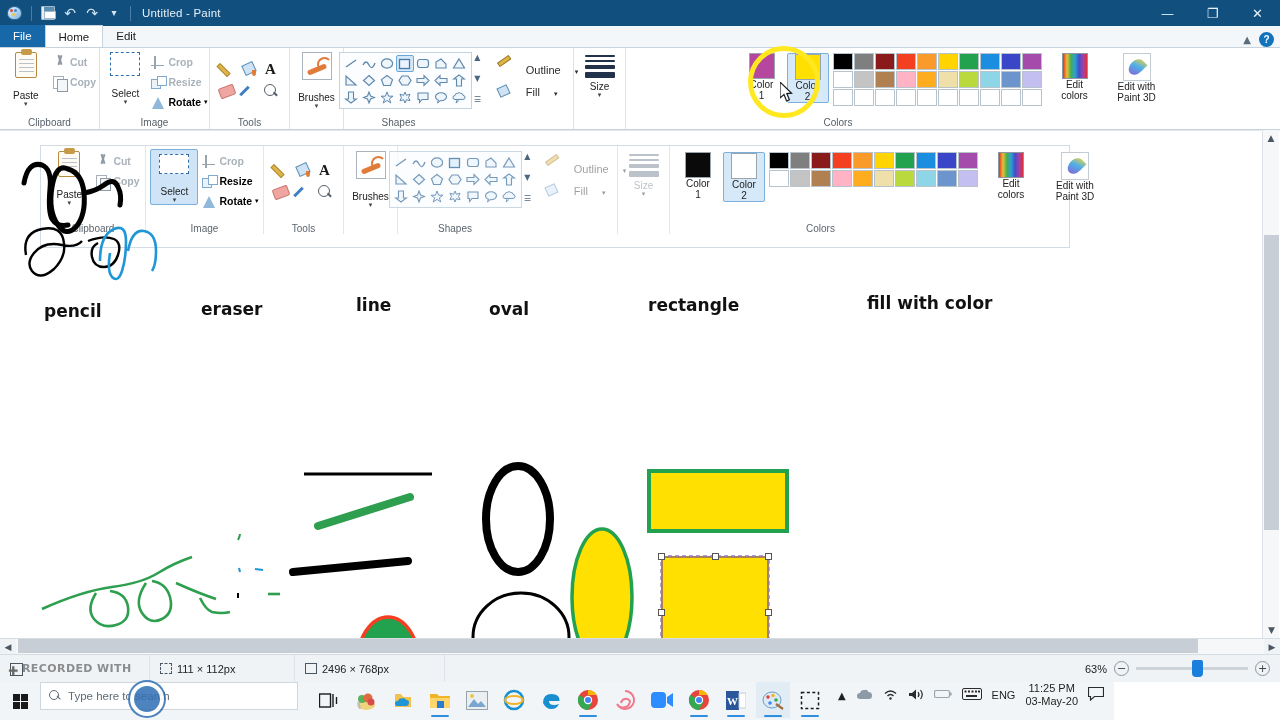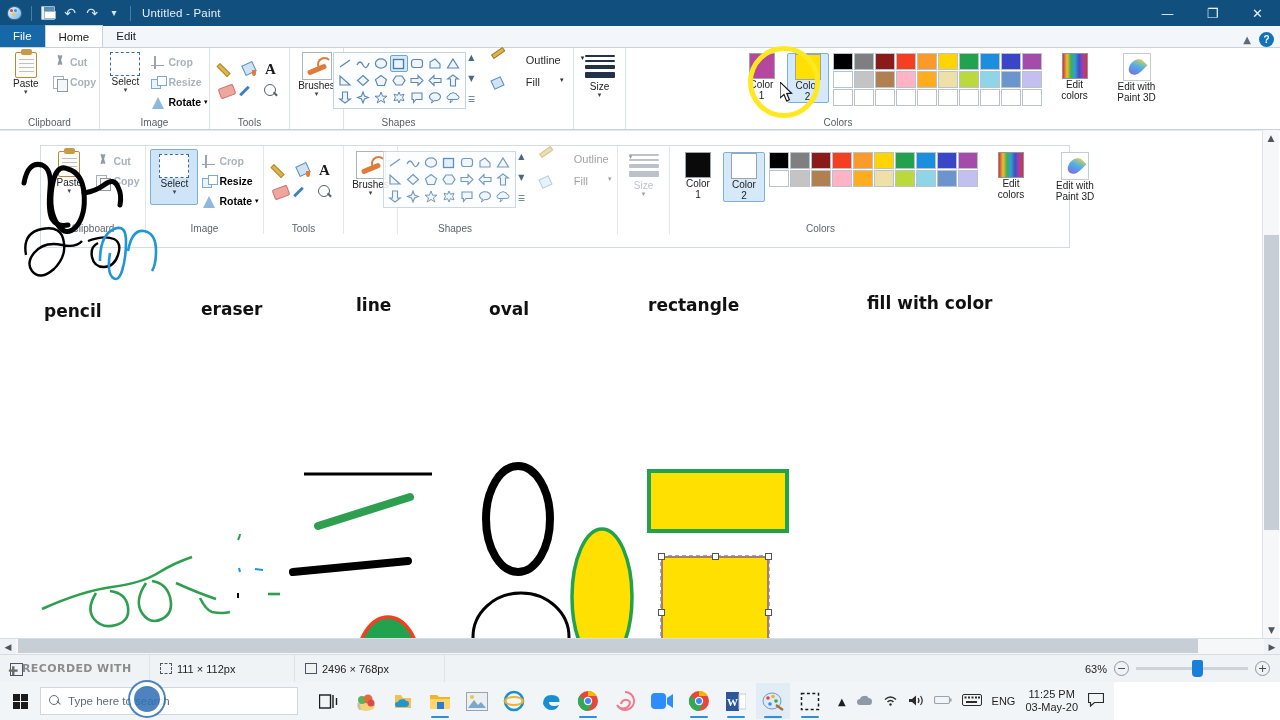--- a/index.html
+++ b/index.html
@@ -74,21 +74,21 @@
     display:flex; align-items:stretch;
   }
   .rgroup { position:relative; display:flex; flex-direction:column; align-items:center;
     padding: 2px 6px 0 6px; border-right:1px solid #dbe3ea; }
   .rgroup:last-child{border-right:none;}
   .rgroup .gname { position:absolute; bottom:1px; left:0; right:0; text-align:center;
     font-size:10px; color:#555e66; }
   .gbody { display:flex; align-items:flex-start; height:62px; }
 
   .bigbtn { display:flex; flex-direction:column; align-items:center; width:46px; padding-top:2px; }
-  .bigbtn .lbl { font-size:10px; color:#222; line-height:11px; text-align:center; }
+  .bigbtn .lbl { font-size:10px; color:#222; line-height:11px; text-align:center;margin-top:12px; }
   .bigbtn .dd { font-size:7px; color:#444; line-height:7px; font-family:"DejaVu Sans",sans-serif;}
 
   .smallrow { display:flex; align-items:center; gap:3px; height:20px; font-size:10.5px;font-weight:bold; }
   .smallrow.dis { color:#a9b2ba; }
   .smallcol { display:flex; flex-direction:column; justify-content:flex-start; padding-top:2px;}
 
   
   .ic-clip { width:22px;height:26px;background:#fdfbf4;border:1.6px solid #b58a3c;border-radius:2px;position:relative;}
   .ic-clip::before{content:"";position:absolute;left:5px;top:-4px;width:11px;height:6px;background:#c69a46;border-radius:2px;}
   .ic-clip .ln{position:absolute;left:3px;width:15px;height:1px;background:#b9c2cb;}
@@ -133,21 +133,21 @@
 
   
   .shapegal{ width:133px; border:1px solid #c3d3e0; background:#fbfdff; padding:2px 2px;
     display:grid; grid-template-columns:repeat(7,18px); grid-auto-rows:17px; }
   .shapecell{display:flex;align-items:center;justify-content:center;}
   .shapecell.sel{background:#d4e8f8;border:1px solid #6aa5d6;border-radius:2px;}
   .shapecell svg{display:block;}
   .galscroll{display:flex;flex-direction:column;justify-content:space-between;align-items:center;
     width:11px; height:53px; font-size:8px; color:#4c6880; padding:1px 0; font-family:"DejaVu Sans",sans-serif;}
 
-  .ofrow{display:flex;align-items:flex-start;gap:20px;font-size:11px;color:#2b2b2b;height:22px;}
+  .ofrow{display:flex;align-items:flex-end;gap:14px;font-size:11px;color:#2b2b2b;height:22px;}
   .ic-outline{width:15px;height:14px;position:relative;}
   .ic-outline::before{content:"";position:absolute;left:0;top:1px;width:12px;height:3px;background:#e0b44c;transform:rotate(-35deg);transform-origin:left top;border:1px solid #9c7c2d;}
   .ic-filltool{width:15px;height:14px;position:relative;}
   .ic-filltool::before{content:"";position:absolute;left:1px;top:2px;width:9px;height:8px;background:#cfe3f5;border:1.2px solid #5d8fb3;transform:rotate(-25deg);}
 
   
   .sizestack{display:flex;flex-direction:column;gap:3px;align-items:center;padding-top:3px;}
   .sizestack i{display:block;background:#22324a;border-radius:1px;}
 
   
@@ -201,21 +201,21 @@
   .ic-cursorpos{width:11px;height:11px;position:relative;}
   .ic-cursorpos::before{content:"";position:absolute;left:0;top:0;width:11px;height:11px;border:1px solid #4a5661;}
   .ic-sel{width:12px;height:11px;border:1px dashed #4a5661;position:relative;}
   .ic-canvassize{width:12px;height:11px;border:1px solid #4a5661;}
   .sb-right{margin-left:auto;display:flex;align-items:center;gap:7px;padding-right:10px;}
   .zbtn{width:15px;height:15px;border:1px solid #8d97a1;border-radius:50%;display:flex;align-items:center;justify-content:center;font-size:11px;color:#444;line-height:1;font-family:"DejaVu Sans",sans-serif;}
   .ztrack{width:112px;height:3px;background:#ccd3d9;position:relative;}
   .zthumb{position:absolute;left:56px;top:-7px;width:11px;height:17px;background:#1a7fdc;border-radius:2px 2px 4px 4px;}
 
   
-  .taskbar{position:absolute;left:0;top:682px;width:1114px;height:38px;background:#f2f5f7;display:flex;align-items:center;}
+  .taskbar{position:absolute;left:0;top:682px;width:1114px;height:38px;background:#f2f5f7;display:flex;align-items:flex-start;}
   .tb-start{width:40px;height:38px;display:flex;align-items:center;justify-content:center;}
   .winlogo{width:15px;height:15px;display:grid;grid-template-columns:7px 7px;grid-template-rows:7px 7px;gap:1px;}
   .winlogo i{background:#1a1a1a;display:block;}
   .searchbox{width:258px;height:28px;background:#ffffff;border:1px solid #cfd6dc;display:flex;align-items:center;gap:7px;padding-left:8px;color:#5f6b75;font-size:11.5px;}
   .ic-srch{width:12px;height:12px;position:relative;}
   .ic-srch::before{content:"";position:absolute;left:0;top:0;width:8px;height:8px;border:1.4px solid #5f6b75;border-radius:50%;}
   .ic-srch::after{content:"";position:absolute;left:7px;top:7px;width:5px;height:1.4px;background:#5f6b75;transform:rotate(45deg);}
   .tb-icons{display:flex;align-items:center;gap:3px;margin-left:14px;}
   .tbi{width:34px;height:36px;display:flex;align-items:center;justify-content:center;position:relative;}
   .tbi.run::after{content:"";position:absolute;bottom:1px;left:8px;width:18px;height:2.5px;background:#2e8fe0;border-radius:2px;}

